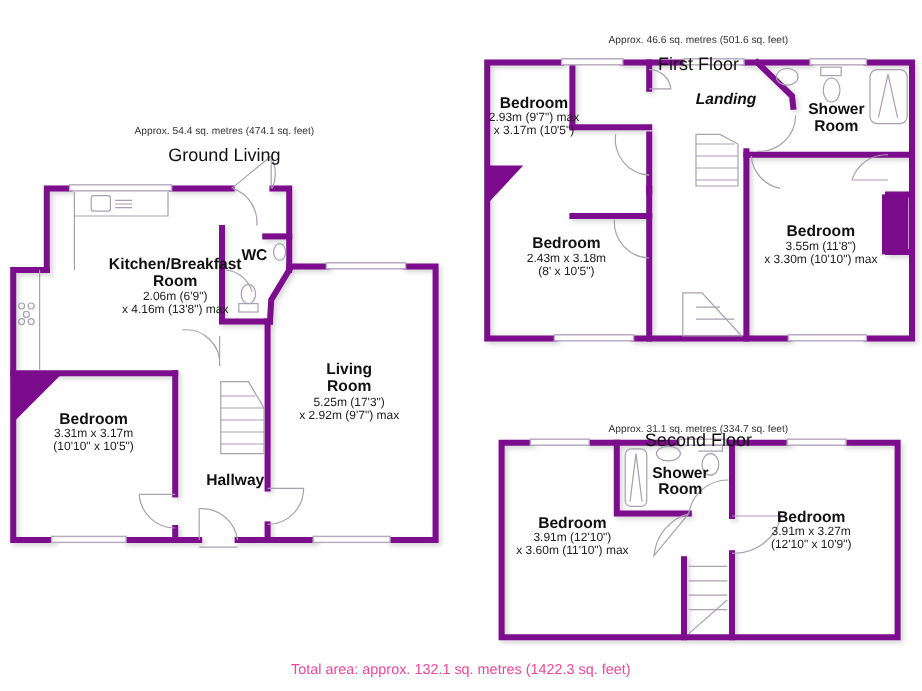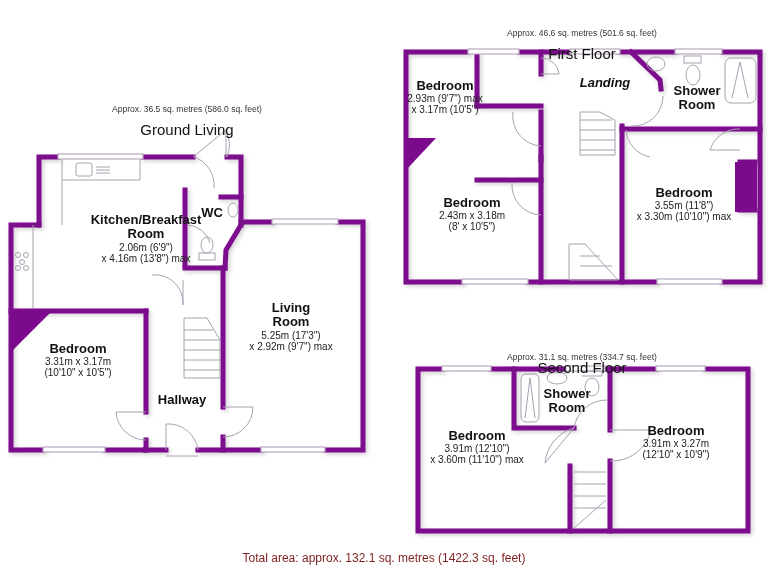--- a/index.html
+++ b/index.html
@@ -3,21 +3,21 @@
 <meta charset="utf-8">
 <style>
   html, body { margin: 0; padding: 0; background: #ffffff; }
   body { width: 768px; height: 576px; position: relative; overflow: hidden; font-family: "Liberation Sans", sans-serif; color: #111; }
   .floor-title { position: absolute; font-weight: normal; font-size: 15px; text-align: left; white-space: nowrap; transform: translateX(-50%); margin-top: 36px; }
   .floor-sub { position: absolute; font-size: 8.5px; color: #333; text-align: center; white-space: nowrap; transform: translateX(-50%); }
   svg.plan { position: absolute; left: 0; top: 0; }
   .room-label { position: absolute; text-align: center; transform: translateX(-50%); white-space: nowrap; line-height: 1.1; }
   .room-name { font-weight: bold; font-size: 13px; display: block; }
   .room-dim { font-size: 10px; display: block; color: #222; }
-  .total { position: absolute; left: 384px; top: 551px; transform: translateX(-50%); font-size: 12px; color: #7f1d1d; white-space: nowrap; }
+  .total { position: absolute; left: 384px; top: 551px; transform: translateX(-50%); font-size: 12px; color: #ec4899; white-space: nowrap; }
 </style>
 </head>
 <body>
 
 <svg class="plan" width="768" height="576" viewBox="0 0 768 576">
   <defs>
     <filter id="shadow" x="-5%" y="-5%" width="110%" height="110%">
       <feDropShadow dx="2" dy="2" stdDeviation="2" flood-color="#000" flood-opacity="0.18"></feDropShadow>
     </filter>
   </defs>
@@ -158,21 +158,21 @@
     <path d="M582 371 L602 371 L602 376 L582 376"></path>
     <path d="M607 400 A33 33 0 0 0 574 428"></path>
     <path d="M574 428 L545 463 A40 40 0 0 1 574 428"></path>
     <path d="M610 430 L651 430 A40 40 0 0 1 610 461"></path>
     <path d="M574 472 L606 472 M574 484 L606 484 M574 496 L606 496 M574 508 L606 508"></path>
     <path d="M574 528 L606 500"></path>
   </g>
 </svg>
 
 <div class="floor-title" style="left:187px; top:85px;">Ground Living</div>
-<div class="floor-sub" style="left:187px; top:104px;">Approx. 36.5 sq. metres (586.0 sq. feet)</div>
+<div class="floor-sub" style="left:187px; top:104px;">Approx. 54.4 sq. metres (474.1 sq. feet)</div>
 
 <div class="floor-title" style="left:582px; top:9px;">First Floor</div>
 <div class="floor-sub" style="left:582px; top:28px;">Approx. 46.6 sq. metres (501.6 sq. feet)</div>
 
 <div class="floor-title" style="left:582px; top:323px;">Second Floor</div>
 <div class="floor-sub" style="left:582px; top:352px;">Approx. 31.1 sq. metres (334.7 sq. feet)</div>
 
 <div class="room-label" style="left:109px; top:213px;margin-left:37px;">
   <span class="room-name">Kitchen/Breakfast</span>
   <span class="room-name">Room</span>
@@ -186,21 +186,21 @@
   <span class="room-name">Living</span>
   <span class="room-name">Room</span>
   <span class="room-dim">5.25m (17'3")</span>
   <span class="room-dim">x 2.92m (9'7") max</span>
 </div>
 <div class="room-label" style="left:78px; top:342px;">
   <span class="room-name">Bedroom</span>
   <span class="room-dim">3.31m x 3.17m</span>
   <span class="room-dim">(10'10" x 10'5")</span>
 </div>
-<div class="room-label" style="left:182px; top:393px;">
+<div class="room-label" style="left:196px; top:393px;">
   <span class="room-name">Hallway</span>
 </div>
 
 <div class="room-label" style="left:445px; top:79px;">
   <span class="room-name">Bedroom</span>
   <span class="room-dim">2.93m (9'7") max</span>
   <span class="room-dim">x 3.17m (10'5")</span>
 </div>
 <div class="room-label" style="left:605px; top:76px;font-style:italic;">
   <span class="room-name">Landing</span>

